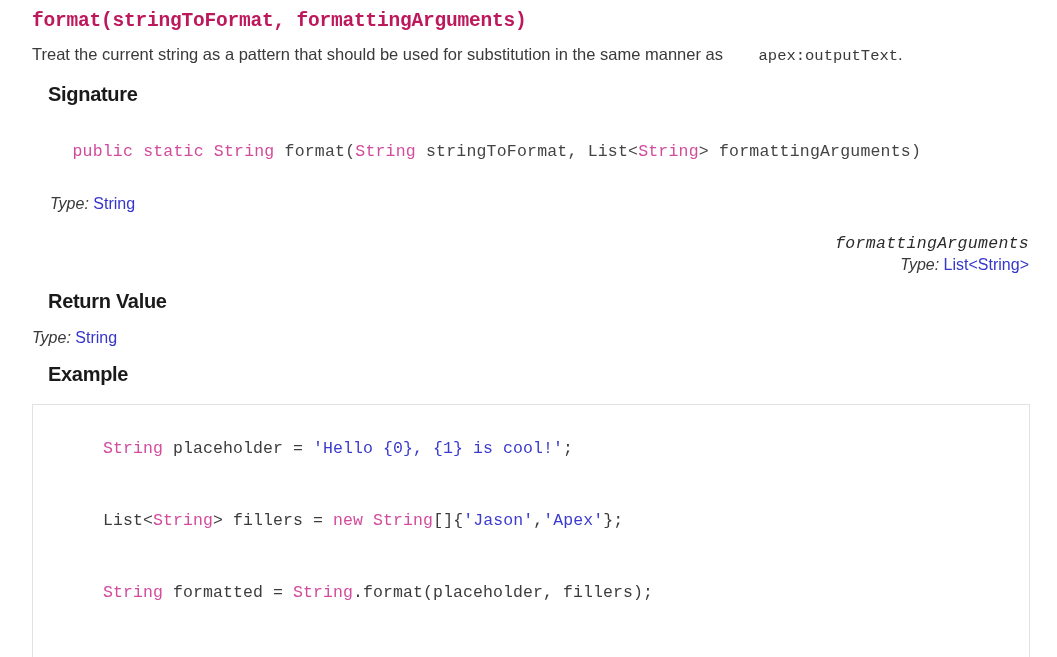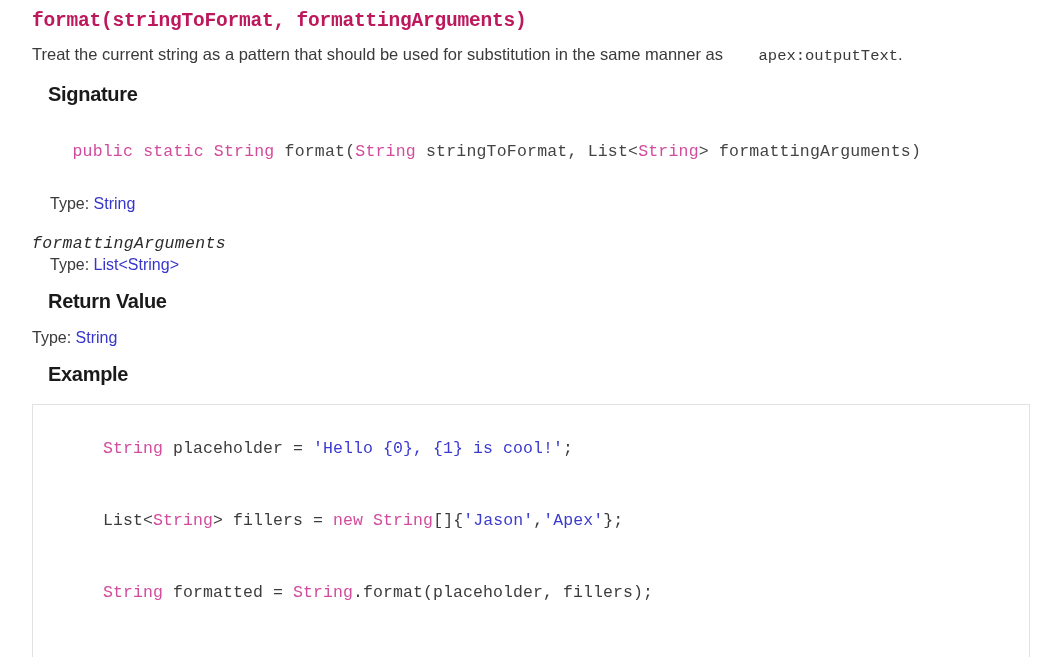--- a/index.html
+++ b/index.html
@@ -70,36 +70,36 @@
     color: #444444;
     margin-top: 17px;
     white-space: pre;
     letter-spacing: 0.2px;
   }
   .kw   { color: #d24b9c; }
   .typ  { color: #d24b9c; }
 
   
   .param-block { margin-top: 15px; }
-  .param-block + .param-block { margin-top: 21px; }
+  .param-block + .param-block { margin-top: 21px; text-align: right; }
 
   .param-name {
     font-family: "Liberation Mono", "DejaVu Sans Mono", monospace;
     font-style: italic;
     font-size: 16.5px;
     color: #2b2b2b;
     letter-spacing: 0.3px;
   }
   .param-type {
     font-size: 16px;
     color: #3a3a3a;
     margin-top: 3px;
     margin-left: 18px;
   }
-  .type-label { color: #3a3a3a; }
+  .type-label { color: #3a3a3a; font-style: italic; }
   a.type-link,
   .type-link {
     color: #3535cc;
     text-decoration: none;
   }
   .angle { color: #3535cc; }
 
   
   .return-type {
     font-size: 16px;

